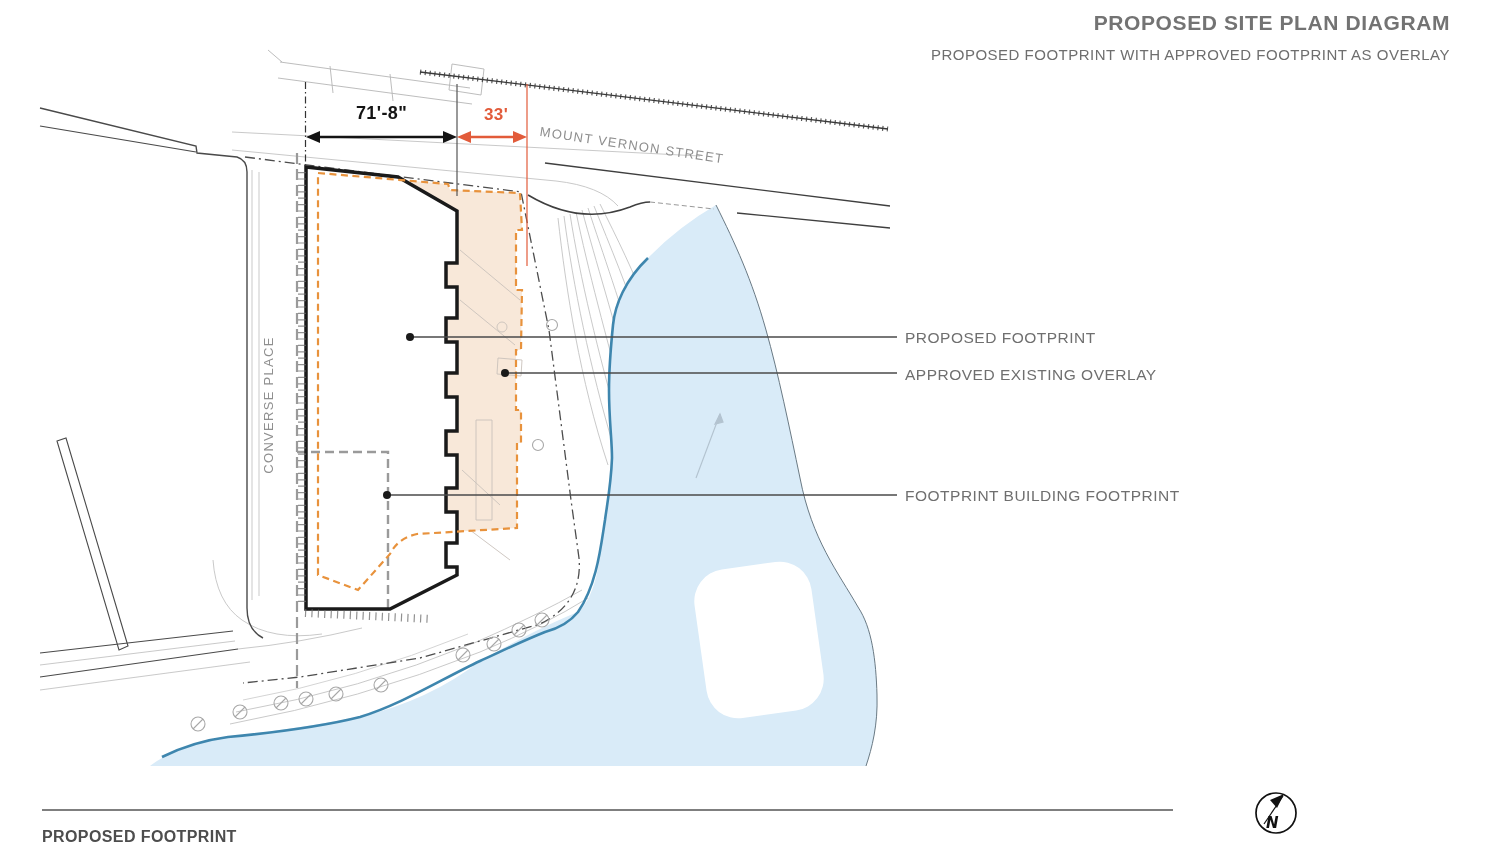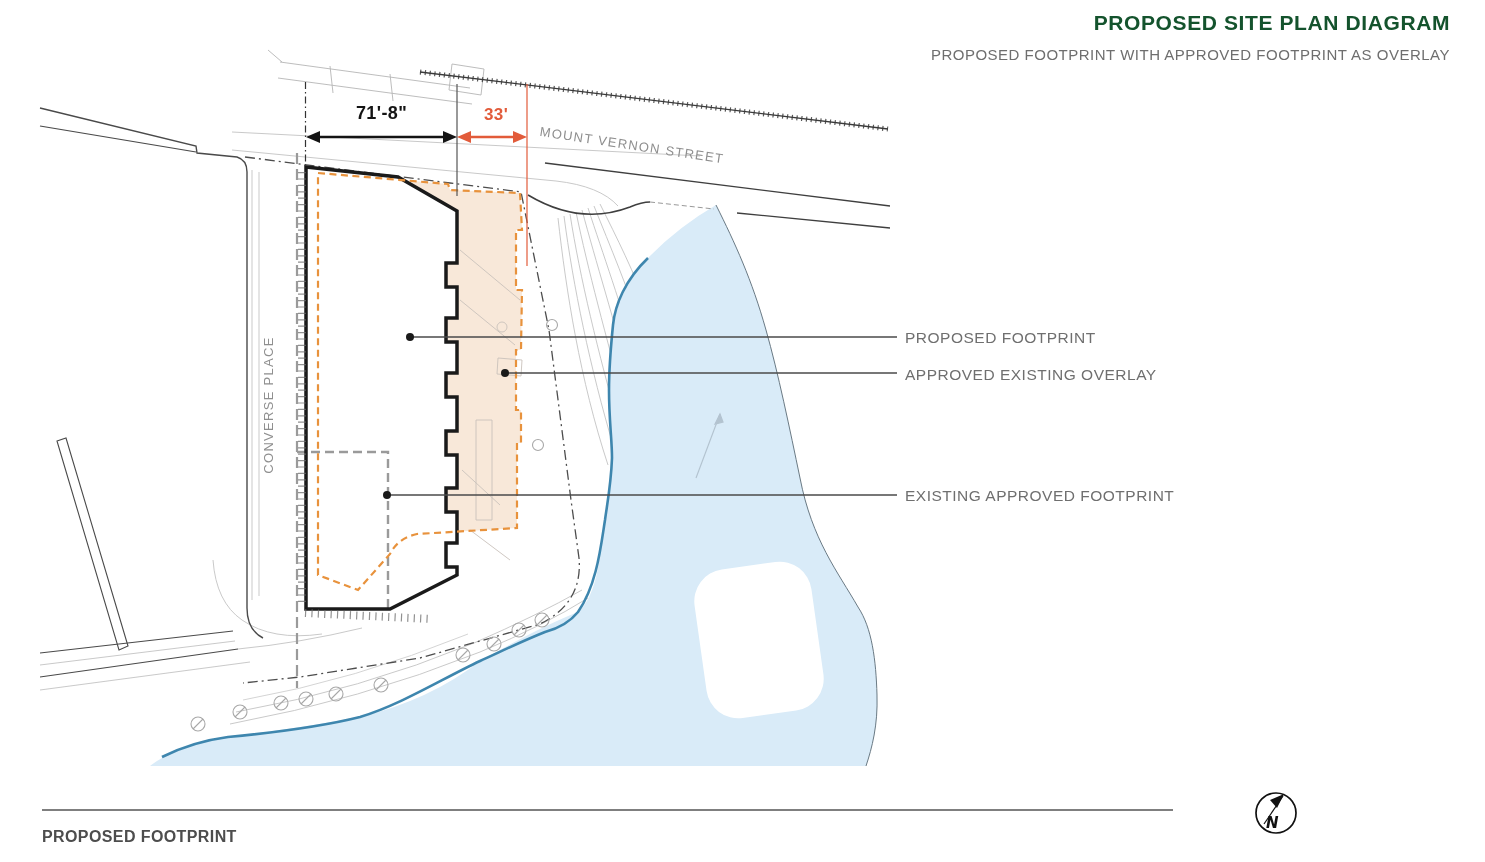--- a/index.html
+++ b/index.html
@@ -4,21 +4,21 @@
 <style>
   html,body{margin:0;padding:0;}
   body{
     width:1485px;height:862px;position:relative;background:#ffffff;
     font-family:"Liberation Sans", sans-serif;overflow:hidden;
     -webkit-font-smoothing:antialiased;
   }
   #plan-svg{position:absolute;left:0;top:0;}
   .txt{position:absolute;white-space:nowrap;}
   .title{
-    right:35px;top:11px;font-size:21px;font-weight:bold;color:#14532d;
+    right:35px;top:11px;font-size:21px;font-weight:bold;color:#737373;
     letter-spacing:.6px;text-align:right;
   }
   .subtitle{
     right:35px;top:46px;font-size:15px;color:#6e6e6e;letter-spacing:.5px;text-align:right;
   }
   .dim-black{
     left:306px;top:103px;width:151px;text-align:center;font-size:18px;
     font-weight:bold;color:#141414;letter-spacing:.4px;
   }
   .dim-orange{
@@ -287,15 +287,15 @@
 <div class="txt subtitle">PROPOSED FOOTPRINT WITH APPROVED FOOTPRINT AS OVERLAY</div>
 
 <div class="txt dim-black">71'-8"</div>
 <div class="txt dim-orange">33'</div>
 
 <div class="txt street-mv">MOUNT VERNON STREET</div>
 <div class="txt street-cp">CONVERSE PLACE</div>
 
 <div class="txt legend-label ll-1">PROPOSED FOOTPRINT</div>
 <div class="txt legend-label ll-2">APPROVED EXISTING OVERLAY</div>
-<div class="txt legend-label ll-3">EXISTING APPROVED FOOTPRINT</div>
+<div class="txt legend-label ll-3">FOOTPRINT BUILDING FOOTPRINT</div>
 
 <div class="txt footer-caption">PROPOSED FOOTPRINT</div>
 
 </body></html>

